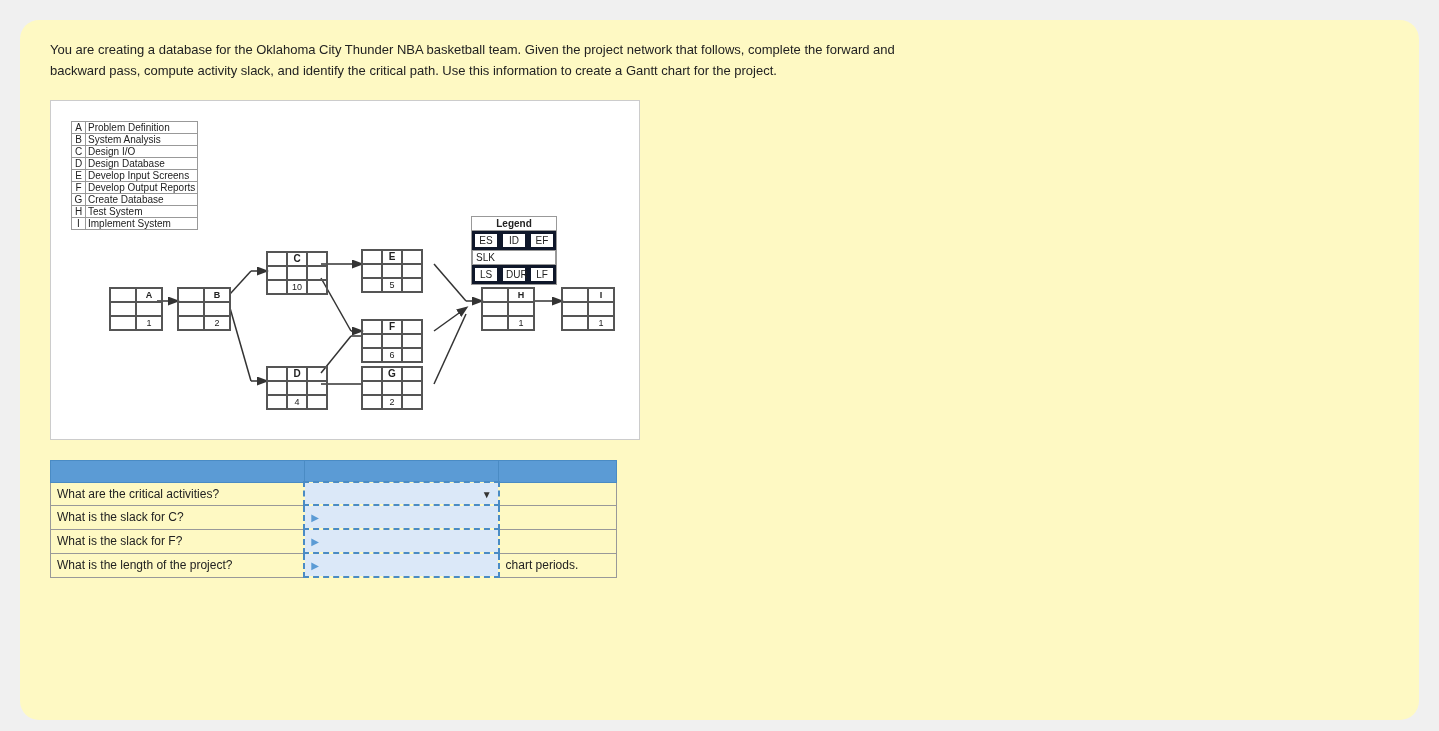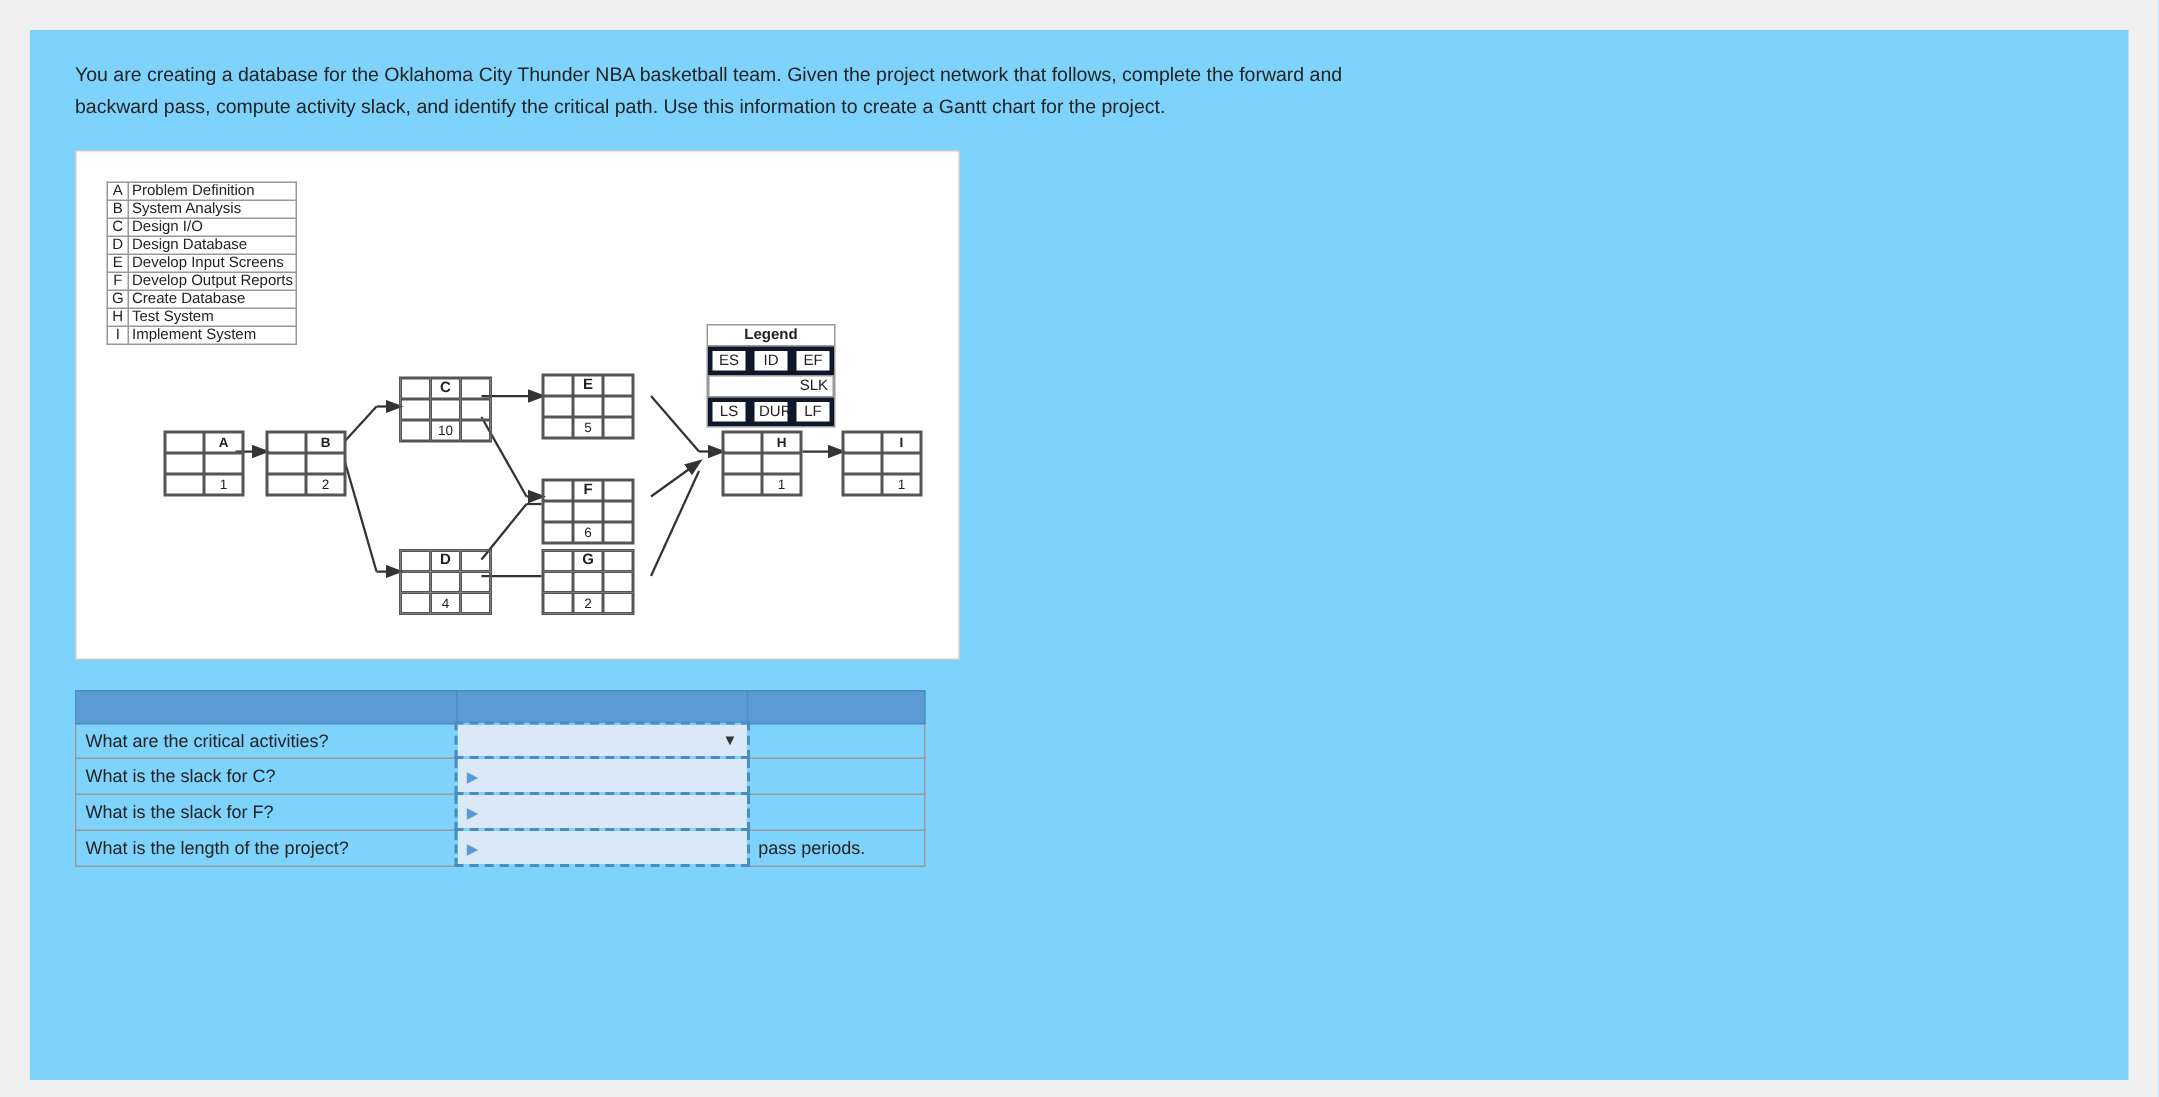--- a/index.html
+++ b/index.html
@@ -5,24 +5,25 @@
     * { box-sizing: border-box; margin: 0; padding: 0; }
     body {
       font-family: Arial, sans-serif;
       font-size: 12px;
       background: #f0f0f0;
       color: #222;
       padding: 20px;
     }
 
     .page-container {
-      background: #7dd3fc;
+      background: #fef9c3;
       max-width: 1400px;
       min-height: 700px;
       padding: 20px 30px;
+      border-radius: 19px;
     }
 
     .intro-text {
       font-size: 13px;
       line-height: 1.6;
       margin-bottom: 18px;
       max-width: 900px;
     }
 
     
@@ -56,21 +57,21 @@
     }
     .legend-cell {
       border: 3px solid #0f172a;
       padding: 1px 3px;
       text-align: center;
       font-size: 10px;
     }
     .legend-slk {
       grid-column: span 3;
       border: 1px solid #999;
-      text-align: right;
+      text-align: left;
       padding: 1px 3px;
     }
 
     
     .activity-list {
       position: absolute;
       top: 20px;
       left: 20px;
       font-size: 10px;
     }
@@ -393,18 +394,18 @@
           <td></td>
         </tr>
         <tr>
           <td>What is the slack for F?</td>
           <td style="background: rgb(219, 232, 248); border: 2px dashed rgb(74, 139, 196); width: 200px; position: relative;"><span class="triangle-marker" style="color: rgb(91, 155, 213); font-size: 10px;">▶</span></td>
           <td></td>
         </tr>
         <tr>
           <td>What is the length of the project?</td>
           <td style="background: rgb(219, 232, 248); border: 2px dashed rgb(74, 139, 196); width: 200px; position: relative;"><span class="triangle-marker" style="color: rgb(91, 155, 213); font-size: 10px;">▶</span></td>
-          <td>pass periods.</td>
+          <td>chart periods.</td>
         </tr>
       </tbody>
   </table>
 
 </div>
 
 </body></html>

